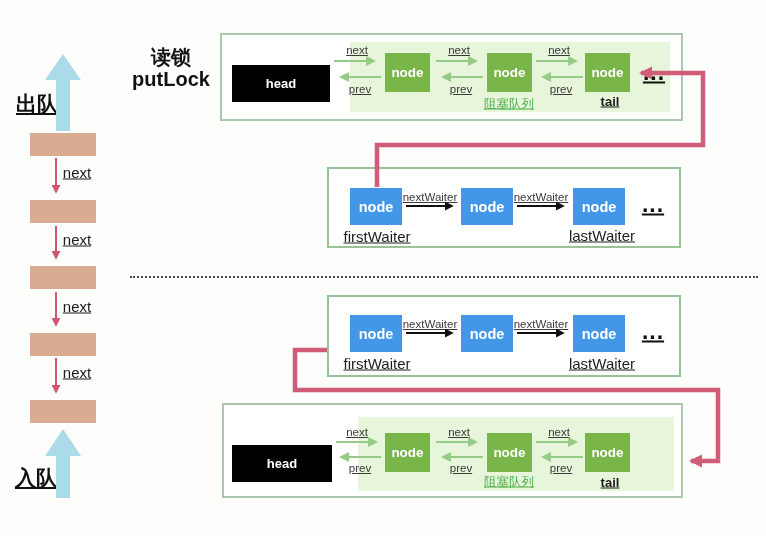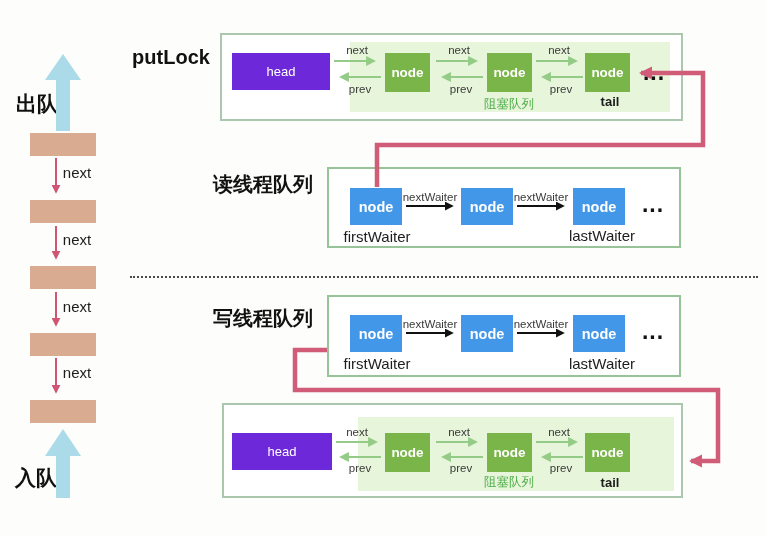--- a/index.html
+++ b/index.html
@@ -1,26 +1,26 @@
 <!DOCTYPE html>
 <html><head>
 <meta charset="utf-8">
 <style>
   html,body{margin:0;padding:0;background:#fff;}
   .stage{position:relative;width:766px;height:536px;background:#fdfdfb;
          font-family:"Liberation Sans","DejaVu Sans",sans-serif;overflow:hidden;}
   .abs{position:absolute;box-sizing:border-box;}
-  .lbl{position:absolute;transform:translate(-50%,-50%);white-space:nowrap;color:#1d1d1d;}
+  .lbl{position:absolute;transform:translate(-50%,-50%);white-space:nowrap;color:#1d1d1d;text-decoration:underline;}
   .b{font-weight:bold;}
   .tan{background:#d9ab90;width:66px;height:23px;left:30px;}
   .lockbox{border:2px solid #abc7ad;background:#ffffff;}
   .inner{background:#e7f5da;}
   .tbox{border:2px solid #96c497;background:#ffffff;}
-  .headbox{background:#6d28d9;color:#fff;font-weight:normal;font-size:13px;
-           display:flex;align-items:center;justify-content:center;}
+  .headbox{background:#000000;color:#fff;font-weight:bold;font-size:13px;
+           display:flex;align-items:center;justify-content:center;margin-top:12px;}
   .gnode{background:#7ab54a;color:#fff;font-weight:bold;font-size:13.5px;
          display:flex;align-items:center;justify-content:center;width:45px;height:39px;}
   .bnode{background:#4297e8;color:#fff;font-weight:bold;font-size:14.5px;
          display:flex;align-items:center;justify-content:center;width:52px;height:37px;}
   .small{font-size:11.5px;color:#3a3a3a;}
   .mid{font-size:15px;}
   .title{font-size:20px;font-weight:bold;line-height:22px;text-align:center;color:#111;}
   .cn{font-size:21px;font-weight:bold;color:#111;}
   .greentxt{font-size:12.5px;color:#4fae49;padding-left:14px;}
   .dots{font-size:23px;font-weight:bold;letter-spacing:1px;color:#111;}
@@ -40,20 +40,21 @@
   <div class="abs tan" style="top:266px;"></div>
   <div class="abs tan" style="top:333px;"></div>
   <div class="abs tan" style="top:400px;"></div>
 
   <span class="lbl mid" style="left:77px;top:172px;">next</span>
   <span class="lbl mid" style="left:77px;top:239px;">next</span>
   <span class="lbl mid" style="left:77px;top:306px;">next</span>
   <span class="lbl mid" style="left:77px;top:372px;">next</span>
 
   <div class="abs title" style="left:171px;top:46px;transform:translateX(-50%);">
+    <div>读锁</div>
     <div>putLock</div>
   </div>
 
   <div class="abs lockbox" style="left:220px;top:33px;width:463px;height:88px;"></div>
   <div class="abs inner" style="left:350px;top:42px;width:320px;height:70px;"></div>
   <div class="abs headbox" style="left:232px;top:53px;width:98px;height:37px;">head</div>
   <div class="abs gnode" style="left:385px;top:53px;">node</div>
   <div class="abs gnode" style="left:487px;top:53px;">node</div>
   <div class="abs gnode" style="left:585px;top:53px;">node</div>
 
@@ -61,34 +62,32 @@
   <span class="lbl small" style="left:459px;top:50px;">next</span>
   <span class="lbl small" style="left:559px;top:50px;">next</span>
   <span class="lbl small" style="left:360px;top:89px;">prev</span>
   <span class="lbl small" style="left:461px;top:89px;">prev</span>
   <span class="lbl small" style="left:561px;top:89px;">prev</span>
 
   <span class="lbl greentxt" style="left:502px;top:104px;">阻塞队列</span>
   <span class="lbl b" style="left:610px;top:101px;font-size:13px;">tail</span>
   <span class="lbl dots" style="left:654px;top:72px;">...</span>
 
-  <span class="lbl title" style="left:263px;top:184px;">读线程队列</span>
   <div class="abs tbox" style="left:327px;top:167px;width:354px;height:81px;"></div>
   <div class="abs bnode" style="left:350px;top:188px;">node</div>
   <div class="abs bnode" style="left:461px;top:188px;">node</div>
   <div class="abs bnode" style="left:573px;top:188px;">node</div>
   <span class="lbl small" style="left:430px;top:197px;">nextWaiter</span>
   <span class="lbl small" style="left:541px;top:197px;">nextWaiter</span>
   <span class="lbl mid" style="left:377px;top:236px;">firstWaiter</span>
   <span class="lbl mid" style="left:602px;top:235px;">lastWaiter</span>
   <span class="lbl dots" style="left:653px;top:204px;">...</span>
 
   <div class="abs divider" style="left:130px;top:276px;width:628px;"></div>
 
-  <span class="lbl title" style="left:263px;top:318px;">写线程队列</span>
   <div class="abs tbox" style="left:327px;top:295px;width:354px;height:82px;"></div>
   <div class="abs bnode" style="left:350px;top:315px;">node</div>
   <div class="abs bnode" style="left:461px;top:315px;">node</div>
   <div class="abs bnode" style="left:573px;top:315px;">node</div>
   <span class="lbl small" style="left:430px;top:324px;">nextWaiter</span>
   <span class="lbl small" style="left:541px;top:324px;">nextWaiter</span>
   <span class="lbl mid" style="left:377px;top:363px;">firstWaiter</span>
   <span class="lbl mid" style="left:602px;top:363px;">lastWaiter</span>
   <span class="lbl dots" style="left:653px;top:331px;">...</span>
 

